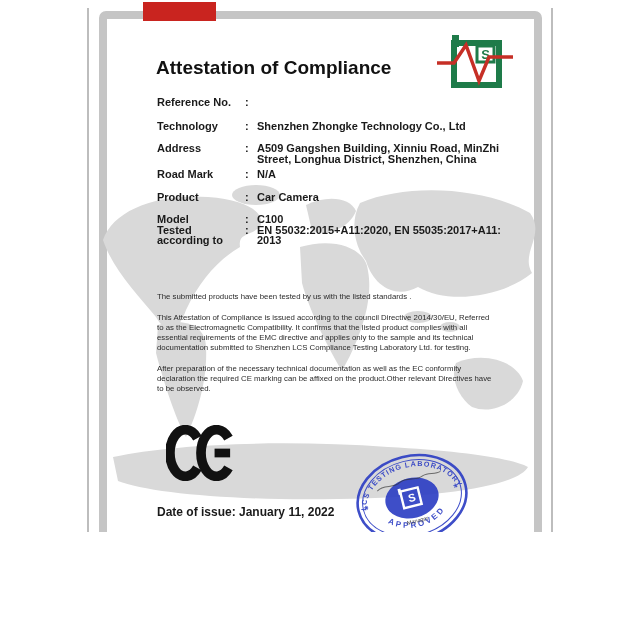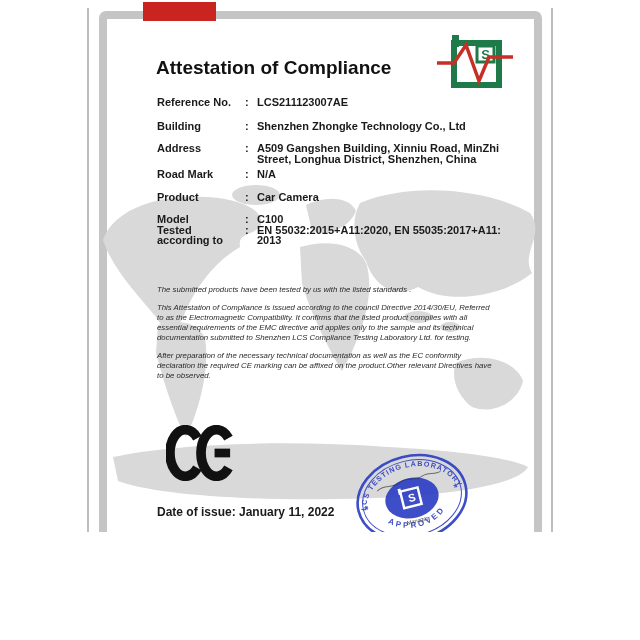--- a/index.html
+++ b/index.html
@@ -15,21 +15,21 @@
   .logo{position:absolute;left:437px;top:33px;width:76px;height:63px;z-index:2;}
   .fields{position:absolute;left:157px;top:97px;width:360px;z-index:2;}
   .frow{display:flex;font-size:11px;font-weight:bold;color:#1a1a1a;line-height:10.5px;margin-bottom:12px;}
   .frow:nth-child(1){margin-bottom:13px;}
   .frow:nth-child(3){margin-bottom:5px;}
   .frow:nth-child(6){margin-bottom:0;}
   .flabel{width:88px;flex:none;}
   .fcolon{width:12px;flex:none;}
   .fvalue{width:252px;flex:none;}
   .paras{position:absolute;left:157px;top:281px;width:340px;z-index:2;}
-  .paras p{margin:4px 0 8px 0;font-size:7.8px;line-height:10px;color:#2a2a2a;font-style:italic;}
+  .paras p{margin:11px 0 8px 0;font-size:7.8px;line-height:10px;color:#2a2a2a;}
   .ce{position:absolute;left:166px;top:425px;width:68px;height:56px;z-index:2;}
   .date-line{position:absolute;left:157px;top:505px;font-size:12px;font-weight:bold;color:#1a1a1a;z-index:2;}
   .stamp{position:absolute;left:354px;top:453px;width:116px;height:90px;z-index:4;
          transform:rotate(-14deg);opacity:.92;}
   .footer{position:absolute;left:157px;top:582px;width:310px;z-index:2;
           font-size:5.5px;line-height:7px;color:#3a3a3a;}
   .frow2{display:flex;}
   .fcol1{width:88px;flex:none;}
   .qr{position:absolute;left:460px;top:563px;width:45px;height:45px;z-index:2;}
   .pagenum{position:absolute;left:437px;top:599px;font-size:9px;font-weight:bold;color:#111;z-index:2;}
@@ -70,24 +70,23 @@
     <rect x="15" y="2" width="7" height="12" fill="#1e7b49"></rect>
     <rect x="40" y="13" width="17" height="16" fill="#fff" stroke="#1e7b49" stroke-width="3"></rect>
     <text x="48.5" y="26" font-size="13" font-weight="bold" fill="#1e7b49" text-anchor="middle">S</text>
     <polyline points="0,30 17,30 29,12 42,48 52,24 76,24" fill="none" stroke="#c62f26" stroke-width="3.5"></polyline>
   </svg>
 
   <div class="fields">
     <div class="frow">
       <span class="flabel">Reference No.</span>
       <span class="fcolon">:</span>
-      <span class="fvalue">LCS211123007AE</span>
-    </div>
-    <div class="frow">
-      <span class="flabel">Building</span>
+    </div>
+    <div class="frow">
+      <span class="flabel">Technology</span>
       <span class="fcolon">:</span>
       <span class="fvalue">Shenzhen Zhongke Technology Co., Ltd</span>
     </div>
     <div class="frow">
       <span class="flabel">Address</span>
       <span class="fcolon">:</span>
       <span class="fvalue">A509 Gangshen Building, Xinniu Road, MinZhi Street, Longhua District, Shenzhen, China</span>
     </div>
     <div class="frow">
       <span class="flabel">Road Mark</span>

